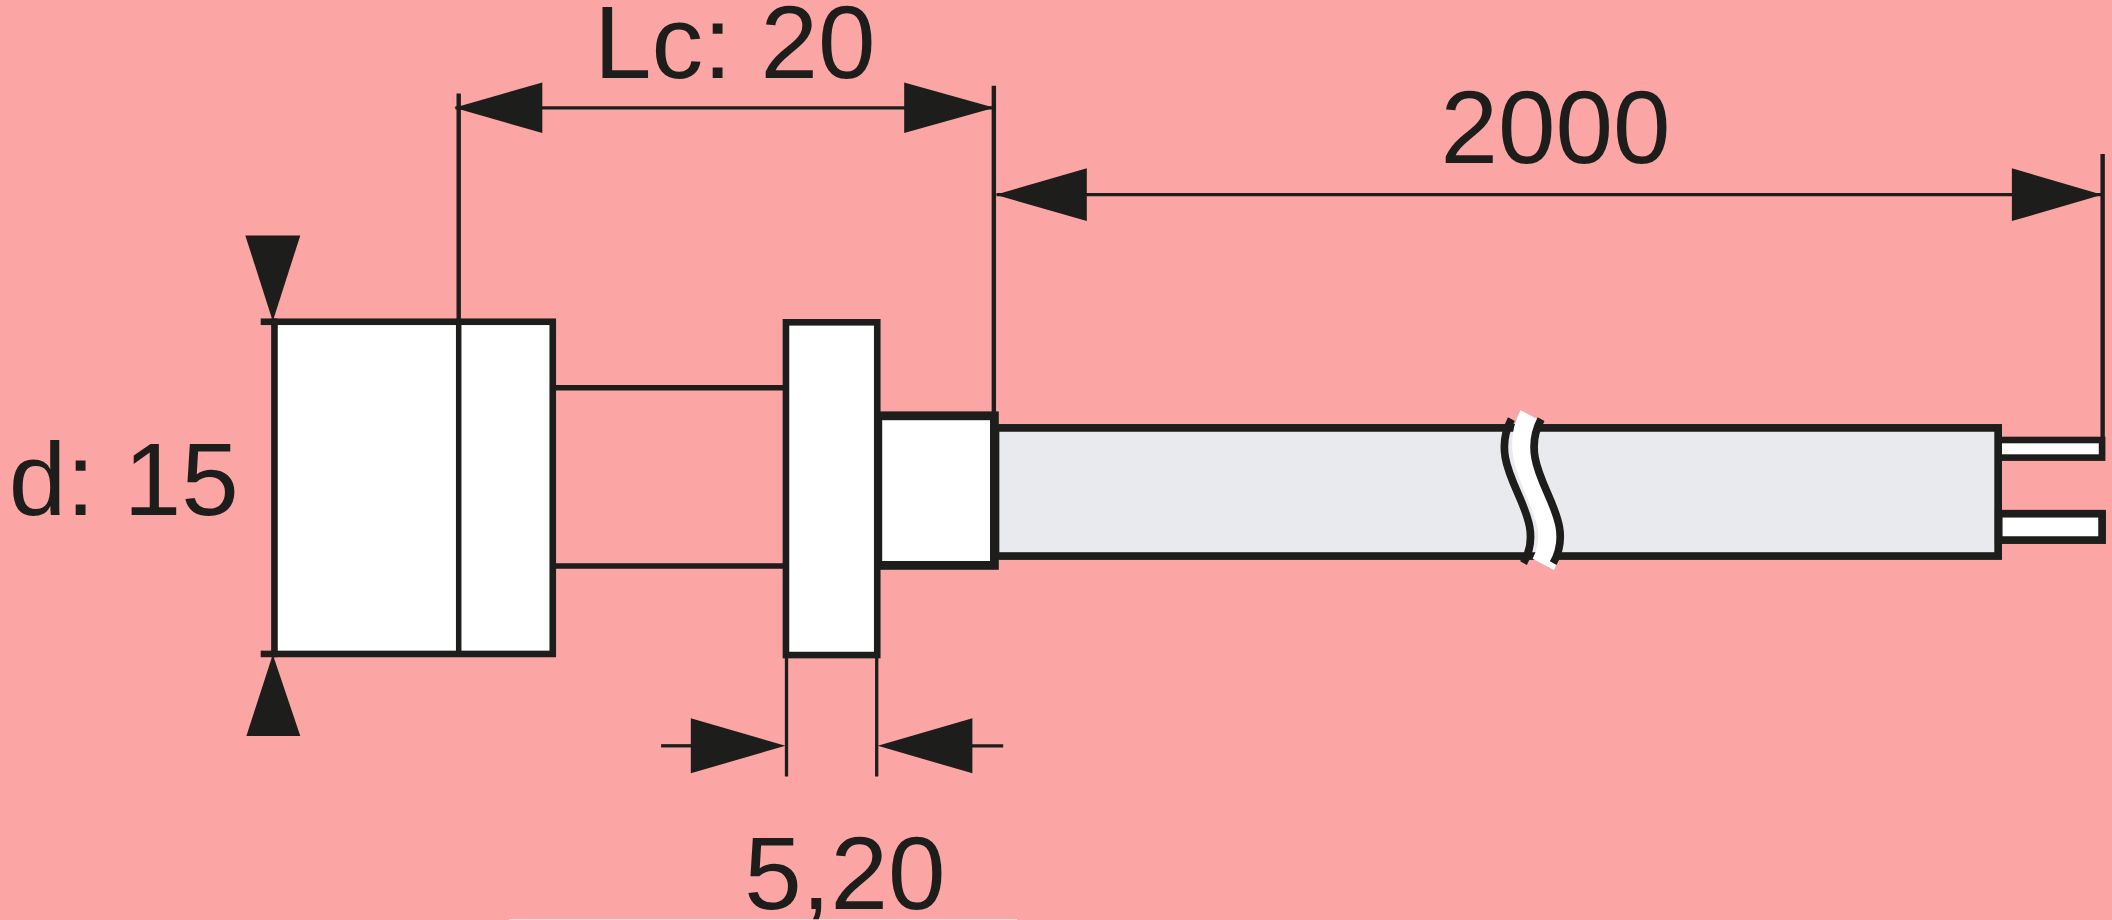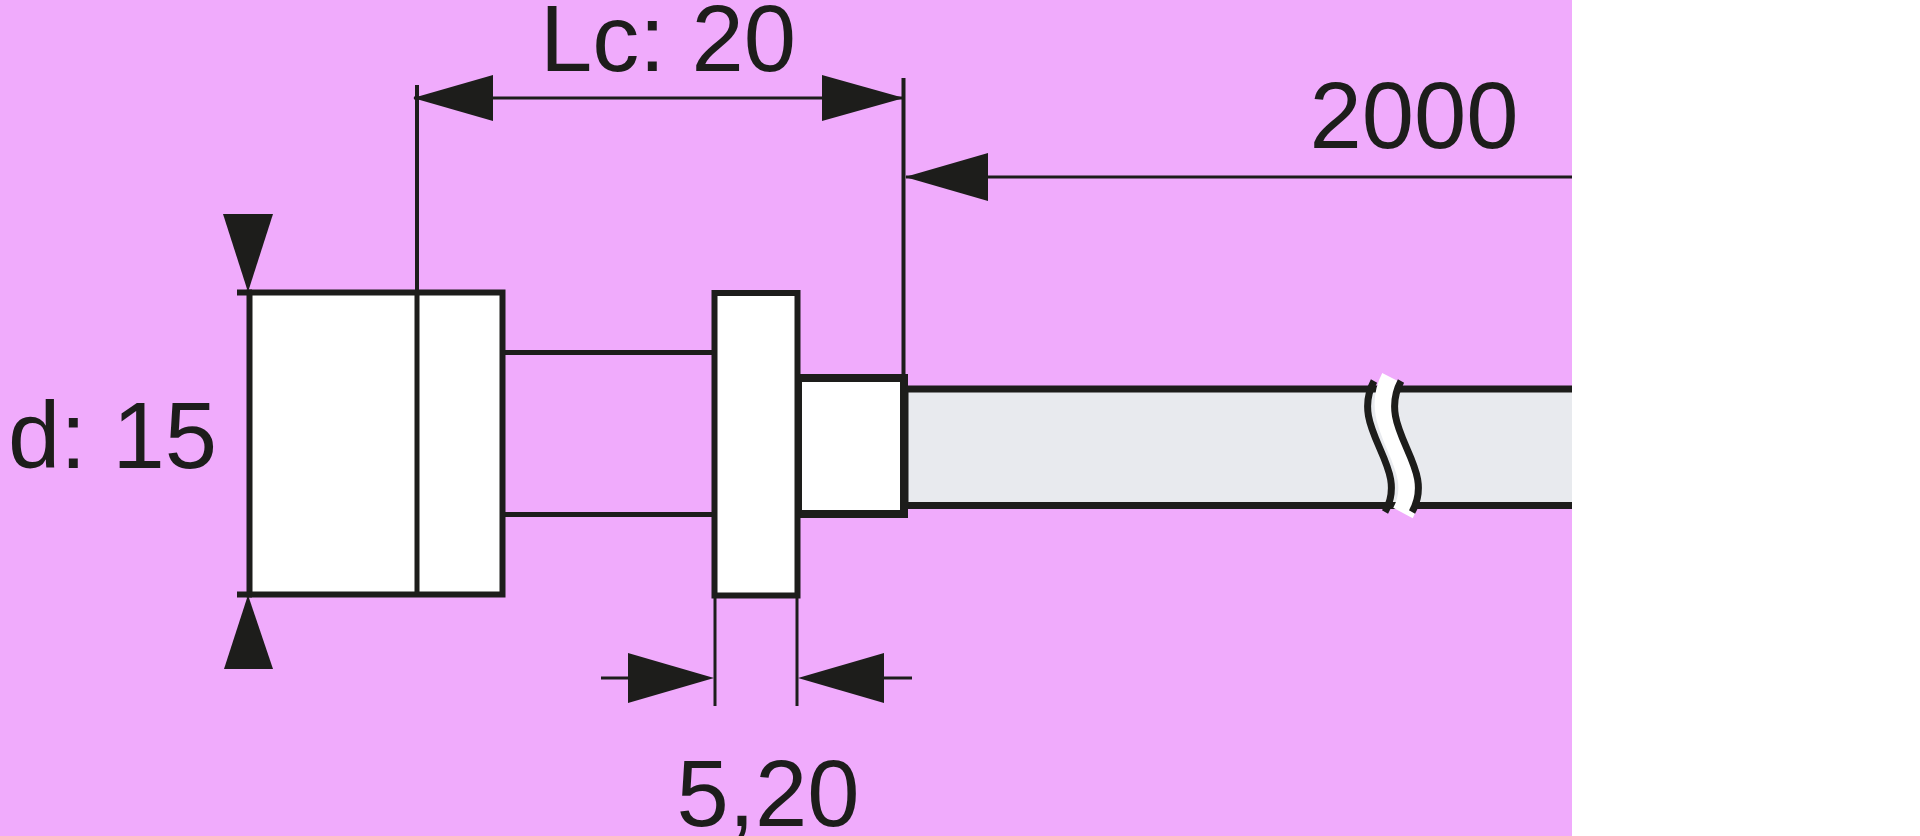--- a/index.html
+++ b/index.html
@@ -2,23 +2,23 @@
 <html><head>
 <meta charset="utf-8">
 <style>
   html, body {
     margin: 0;
     padding: 0;
     background: #ffffff;
   }
   #stage {
     position: relative;
-    width: 1572px;
+    width: 1920px;
     height: 836px;
-    background: #f0abfc;
+    background: #fca5a5;
     overflow: hidden;
   }
   svg text {
     font-family: "Liberation Sans", "DejaVu Sans", sans-serif;
     font-size: 94px;
     fill: #1d1d1b;
   }
 </style>
 </head>
 <body>

